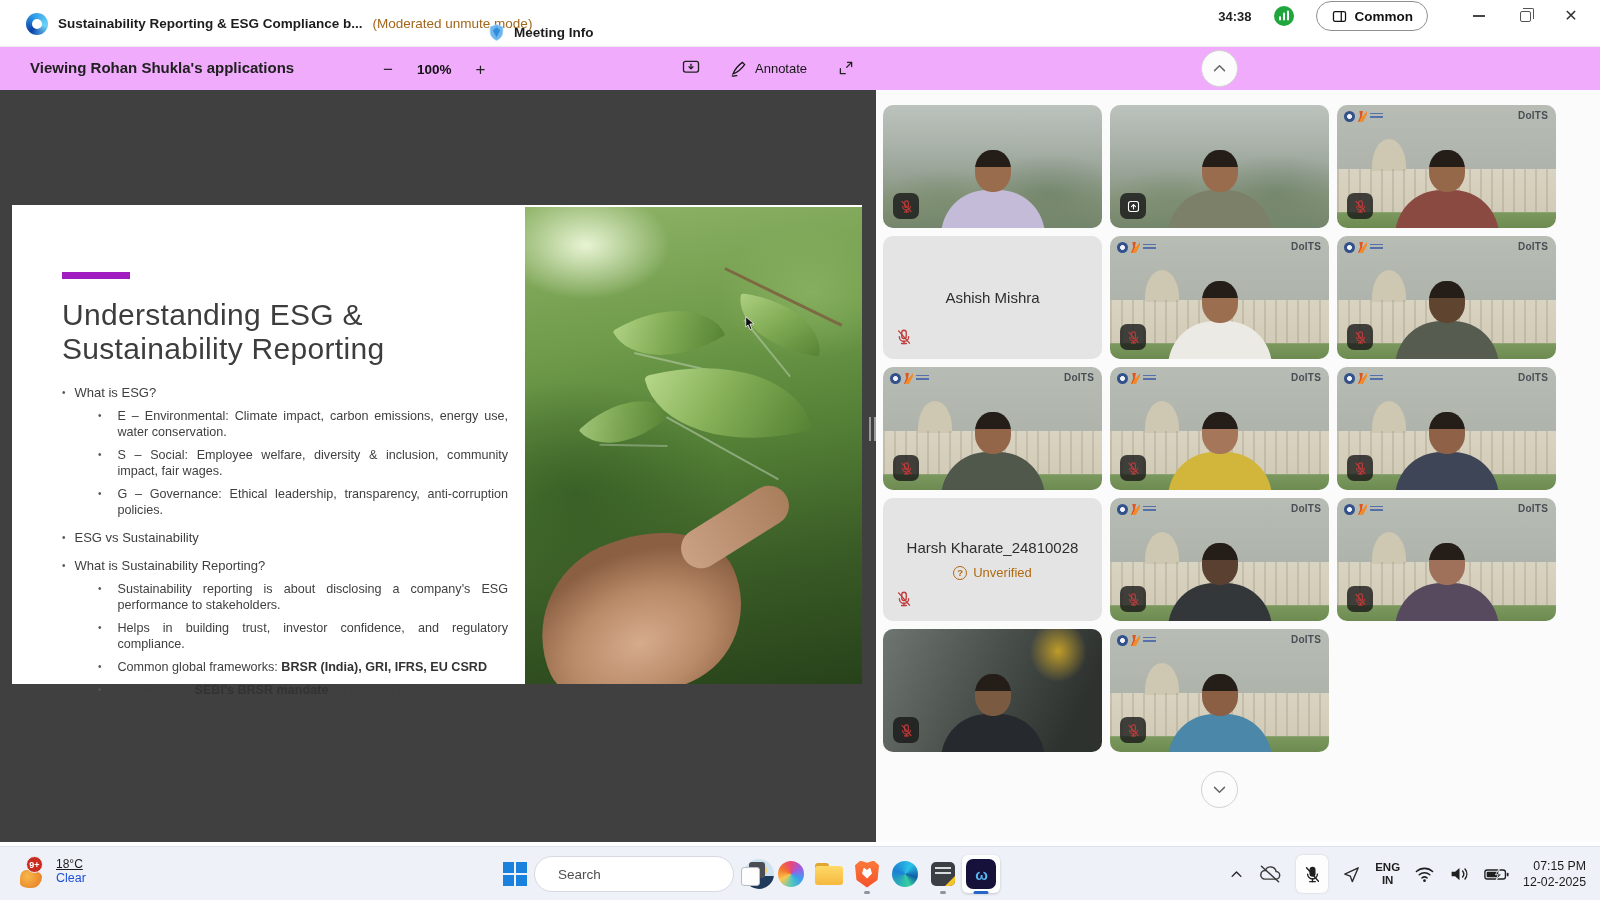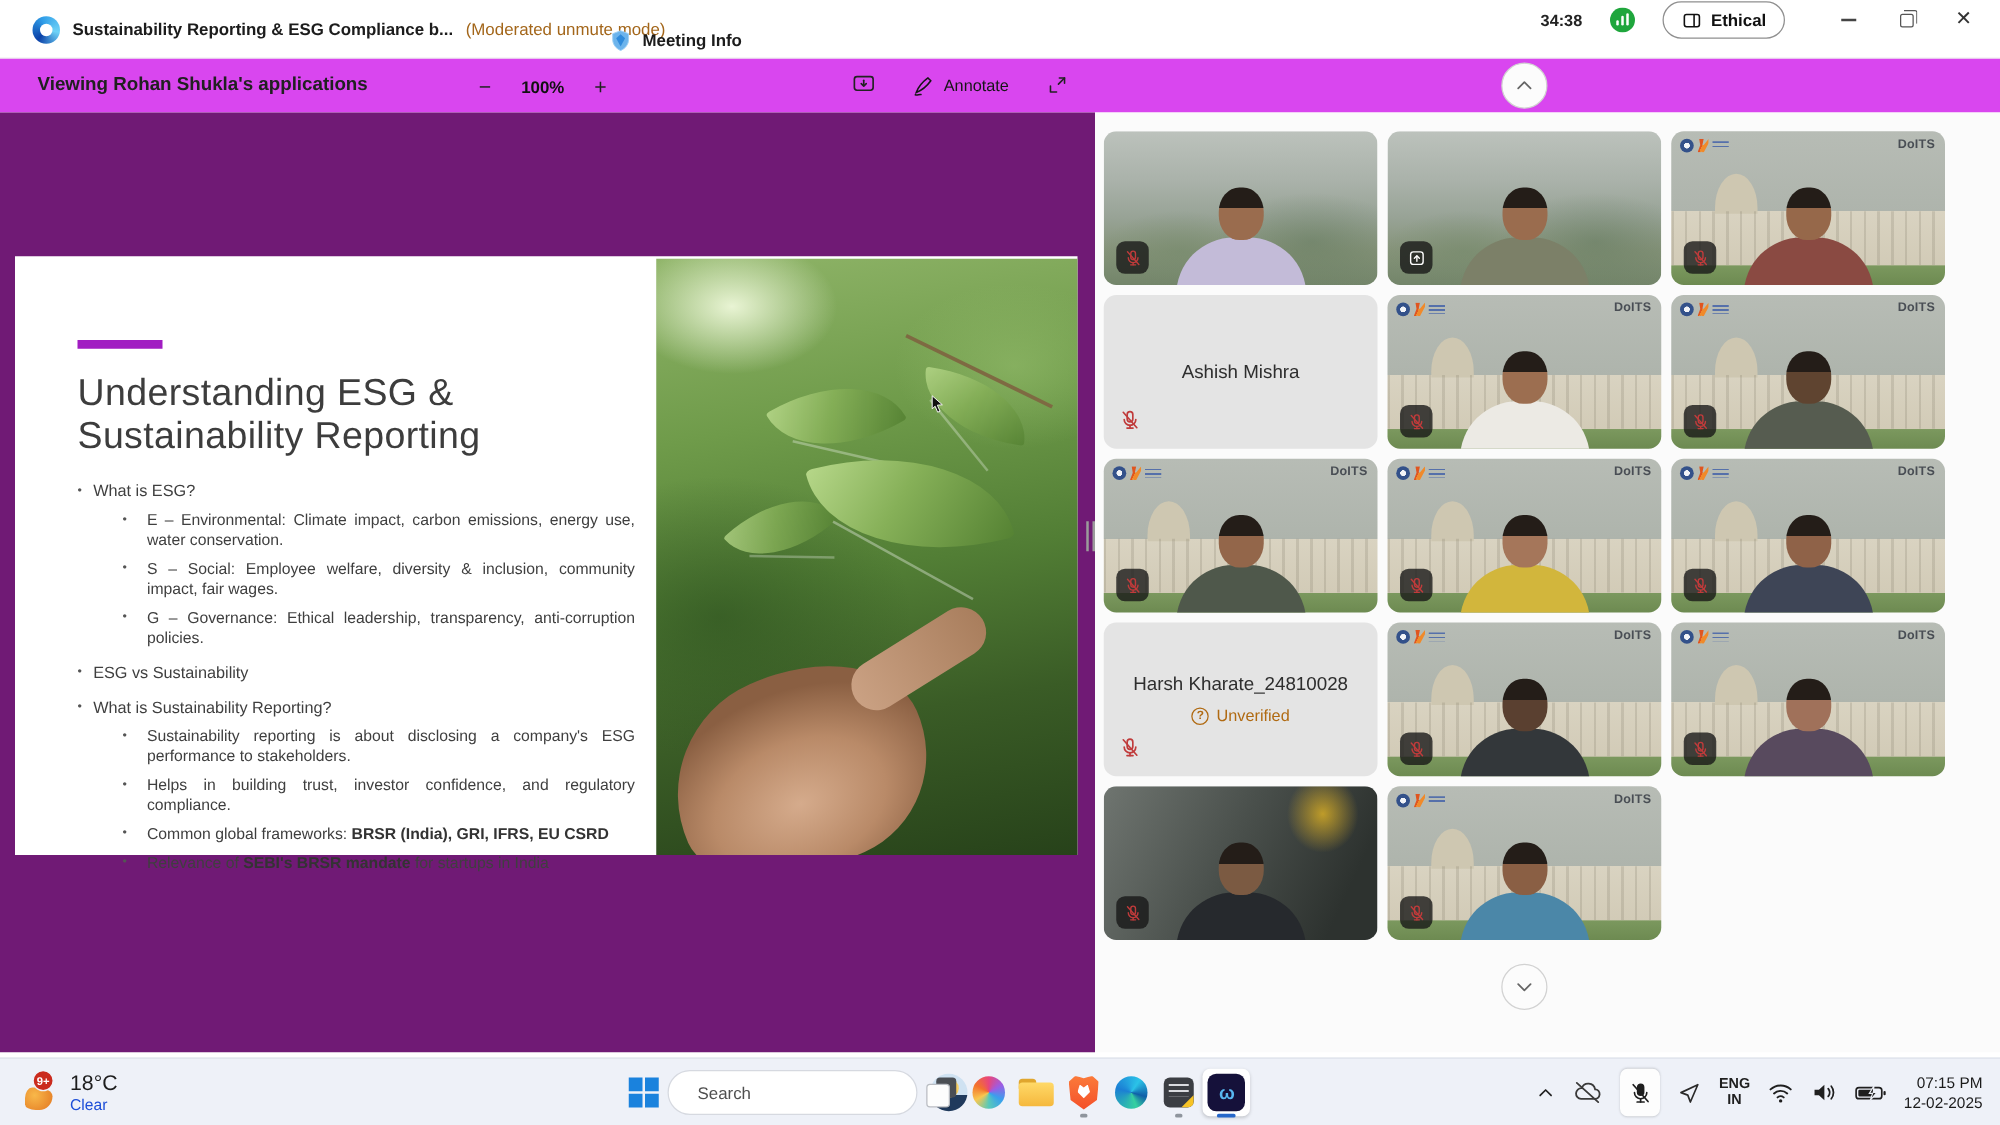--- a/index.html
+++ b/index.html
@@ -22,32 +22,32 @@
   .layout-btn { display:flex; align-items:center; gap:7px; border:1px solid #8f8f8f; border-radius:16px; height:30px; padding:0 14px; background:#fff; cursor:pointer; }
   .layout-btn .label { font-size:13.5px; font-weight:600; color:#111; }
   .winctl { display:flex; align-items:center; gap:8px; margin-left:10px; }
   .winctl .wbtn { width:38px; height:34px; display:flex; align-items:center; justify-content:center; color:#444; cursor:pointer; }
   .min-glyph { width:12px; height:1.6px; background:#444; display:block; }
   .restore-glyph { width:11px; height:11px; border:1.4px solid #555; border-radius:2px; position:relative; }
   .restore-glyph::before { content:''; position:absolute; left:2px; top:-4px; width:10px; height:10px; border:1.4px solid #555; border-left:none; border-bottom:none; border-radius:0 2px 0 0; }
   .close-glyph { font-size:16px; color:#333; line-height:1; }
 
   
-  .share-toolbar { position:absolute; left:0; top:47px; width:1600px; height:43px; background:#d946ef; }
+  .share-toolbar { position:absolute; left:0; top:47px; width:1600px; height:43px; background:#f0abfc; }
   .viewing { position:absolute; left:30px; top:12px; font-size:15px; font-weight:600; color:#202020; }
   .zoom-group { position:absolute; left:383px; top:8px; display:flex; align-items:center; gap:24px; height:28px; }
   .zoom-btn { font-size:17px; color:#222; cursor:pointer; line-height:1; }
   .zoom-level { font-size:13.5px; font-weight:600; color:#111; }
   .annot-group { position:absolute; left:680px; top:6px; display:flex; align-items:center; gap:28px; height:30px; }
   .tool-ico { width:22px; height:22px; display:flex; align-items:center; justify-content:center; cursor:pointer; }
   .annotate-wrap { display:flex; align-items:center; gap:7px; cursor:pointer; }
   .annotate-label { font-size:13px; font-weight:400; color:#161616; }
 
   
-  .share-view { position:absolute; left:0; top:90px; width:876px; height:752px; background:#701a75; }
+  .share-view { position:absolute; left:0; top:90px; width:876px; height:752px; background:#404040; }
   .participants { position:absolute; left:876px; top:90px; width:724px; height:752px; background:#fbfbfb; }
 
   
   .slide { position:absolute; left:12px; top:115px; width:850px; height:479px; background:#fff; }
   .accent-bar { position:absolute; left:50px; top:67px; width:68px; height:7px; background:#a11dc2; }
   .slide-title { position:absolute; left:50px; top:93px; font-size:30px; line-height:34px; color:#3d3d3d; letter-spacing:.3px; font-weight:400; }
   .slide-bullets { position:absolute; left:50px; top:168px; width:446px; }
   .bullet { display:flex; color:#3f3f3f; }
   .bullet .dot { flex:0 0 auto; font-size:10px; line-height:16px; color:#555; }
   .bullet .txt { flex:1; }
@@ -115,21 +115,21 @@
   .divider-handle i { width:2px; height:24px; background:#9b9b9b; display:block; }
 
   
   .desktop-gap { position:absolute; left:0; top:842px; width:1600px; height:4px; background:#fff; }
   .taskbar { position:absolute; left:0; top:846px; width:1600px; height:54px; background:#eef1f8; border-top:1px solid #dde1ea; }
   .weather { position:absolute; left:20px; top:7px; display:flex; align-items:flex-start; gap:6px; cursor:pointer; }
   .moon-wrap { position:relative; width:30px; height:40px; }
   .moon { position:absolute; left:0; top:16px; width:22px; height:18px; background:radial-gradient(circle at 35% 35%, #f8b84a, #e8872b 75%); border-radius:30% 70% 55% 45%/55% 45% 70% 30%; }
   .wbadge { position:absolute; left:6px; top:2px; width:17px; height:17px; background:#ca2b1e; color:#fff; border-radius:50%; font-size:9px; font-weight:700; display:flex; align-items:center; justify-content:center; border:1.5px solid #eef1f8; }
   .wtexts { display:flex; flex-direction:column; margin-top:3px; }
-  .wtemp { font-size:17px; color:#1d1d1d; }
+  .wtemp { font-size:12px; color:#1d1d1d;text-decoration:underline; }
   .wcond { font-size:12.5px; color:#1d4ed8; }
   .tb-center { position:absolute; left:496px; top:7px; height:40px; display:flex; align-items:center; }
   .tb-ico { width:38px; height:38px; display:flex; align-items:center; justify-content:center; border-radius:6px; cursor:pointer; position:relative; }
   .start-glyph { width:24px; height:24px; display:grid; grid-template-columns:11px 11px; grid-template-rows:11px 11px; gap:2px; }
   .start-glyph i { background:#1a82dd; display:block; }
   .search-pill { width:200px; height:36px; background:#fff; border:1px solid #d6d9e0; border-radius:18px; display:flex; align-items:center; padding:0 3px 0 14px; gap:9px; cursor:text; }
   .search-pill input { border:none; outline:none; flex:1; font-size:13.5px; color:#333; background:transparent; font-family:"Liberation Sans",sans-serif; }
   .search-pill input::placeholder { color:#4f4f4f; }
   .moon-art { width:30px; height:30px; border-radius:50%; overflow:hidden; position:relative; background:linear-gradient(180deg,#cfe2f2 0 58%, #203a5c 58% 100%); flex:0 0 auto; }
   .moon-art::before { content:''; position:absolute; left:8px; top:4px; width:15px; height:15px; border-radius:50%; background:radial-gradient(circle at 35% 35%, #ffe89a, #f4c244); }
@@ -185,21 +185,21 @@
             <path d="M14 13.4V5.6"></path>
           </g>
         </svg>
       <div class="layout-btn">
         <svg width="17" height="17" viewBox="0 0 24 24">
             <g fill="none" stroke="#111" stroke-width="1.8">
               <rect x="3.5" y="5" width="17" height="14" rx="2.5"></rect>
               <path d="M14.5 5v14"></path>
             </g>
           </svg>
-        <span class="label">Ethical</span>
+        <span class="label">Common</span>
       </div>
       <div class="winctl">
         <span class="wbtn">
             <span class="min-glyph"></span>
           </span>
         <span class="wbtn">
             <span class="restore-glyph"></span>
           </span>
         <span class="wbtn">
             <span class="close-glyph">✕</span>

